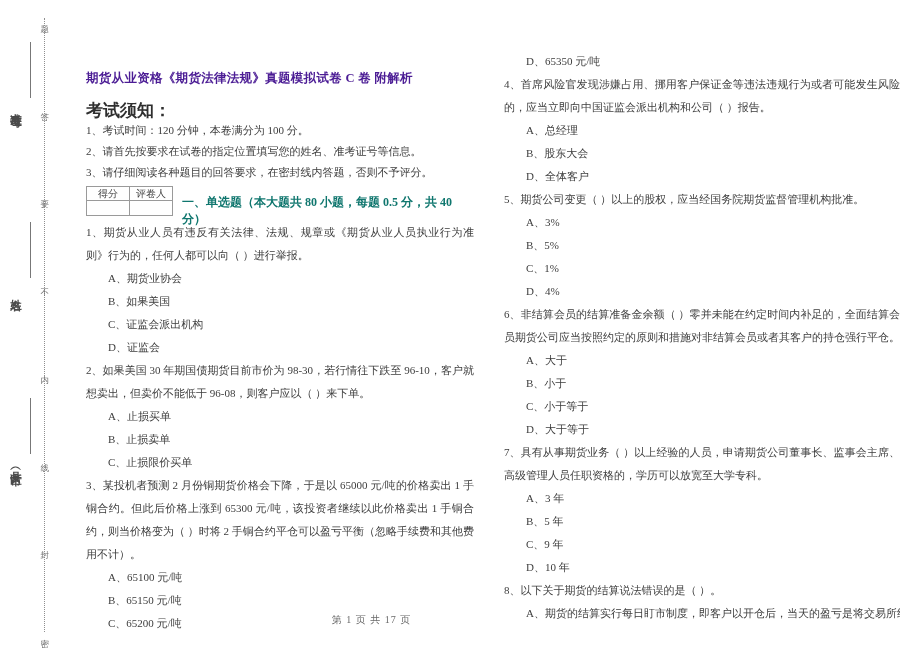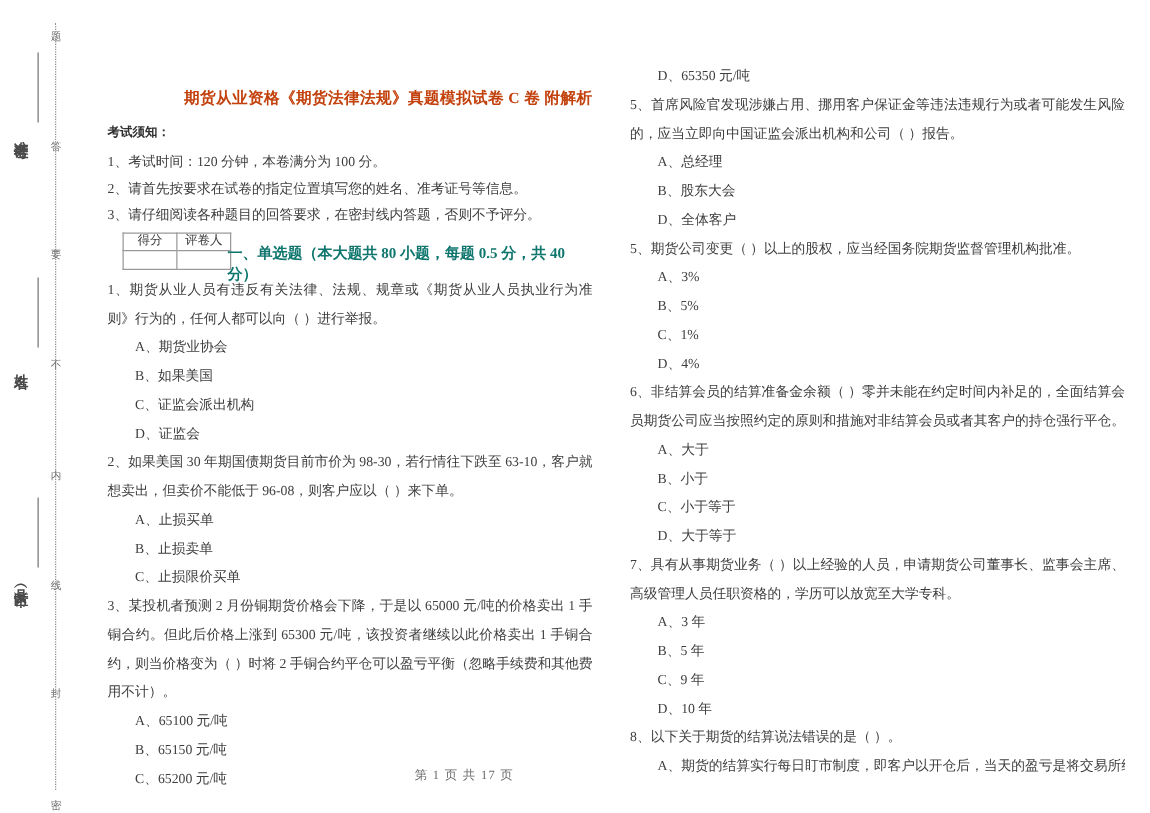--- a/index.html
+++ b/index.html
@@ -86,32 +86,32 @@
     height: 650px;
   }
   .col-left  { left: 86px;  width: 388px; }
   .col-right { left: 488px; width: 396px; }
 
   .doc-title {
     position: absolute;
     top: 70px;
     left: 0;
     width: 388px;
-    text-align: right;
+    text-align: left;
     font-size: 12.5px;
     font-weight: bold;
-    color: #c2410c;
+    color: #4c1d95;
     letter-spacing: 0.3px;
   }
 
   .notice-head {
     position: absolute;
     top: 99px;
     left: 0;
-    font-size: 10px;
+    font-size: 17px;
     font-weight: bold;
     color: #2f2f2f;
   }
 
   .notice-list {
     position: absolute;
     top: 120px;
     left: 0;
     width: 388px;
   }
@@ -124,24 +124,23 @@
   
   .score-row {
     position: absolute;
     top: 186px;
     left: 0;
     width: 388px;
     height: 30px;
   }
   .score-box {
     position: absolute;
-    left: 12px;
+    left: 0;
     top: 0;
     border-collapse: collapse;
-    font-family: Liberation Mono, monospace;
   }
   .score-box td {
     border: 1px solid #9a9a9a;
     width: 42px;
     height: 13px;
     text-align: center;
     font-size: 10px;
     color: #3d3d3d;
     padding: 0;
     line-height: 13px;
@@ -265,21 +264,21 @@
 
       <div>
         <div class="q-stem">1、期货从业人员有违反有关法律、法规、规章或《期货从业人员执业行为准则》行为的，任何人都可以向（    ）进行举报。</div>
         <div class="q-opt">A、期货业协会</div>
         <div class="q-opt">B、如果美国</div>
         <div class="q-opt">C、证监会派出机构</div>
         <div class="q-opt">D、证监会</div>
       </div>
 
       <div>
-        <div class="q-stem">2、如果美国 30 年期国债期货目前市价为 98-30，若行情往下跌至 63-10，客户就想卖出，但卖价不能低于 96-08，则客户应以（    ）来下单。</div>
+        <div class="q-stem">2、如果美国 30 年期国债期货目前市价为 98-30，若行情往下跌至 96-10，客户就想卖出，但卖价不能低于 96-08，则客户应以（    ）来下单。</div>
         <div class="q-opt">A、止损买单</div>
         <div class="q-opt">B、止损卖单</div>
         <div class="q-opt">C、止损限价买单</div>
       </div>
 
       <div>
         <div class="q-stem">3、某投机者预测 2 月份铜期货价格会下降，于是以 65000 元/吨的价格卖出 1 手铜合约。但此后价格上涨到 65300 元/吨，该投资者继续以此价格卖出 1 手铜合约，则当价格变为（    ）时将 2 手铜合约平仓可以盈亏平衡（忽略手续费和其他费用不计）。</div>
         <div class="q-opt">A、65100 元/吨</div>
         <div class="q-opt">B、65150 元/吨</div>
         <div class="q-opt">C、65200 元/吨</div>
@@ -288,21 +287,21 @@
   </div>
 
   <div class="col col-right">
     <div class="qlist-right">
 
       <div>
         <div class="q-opt">D、65350 元/吨</div>
       </div>
 
       <div>
-        <div class="q-stem">5、首席风险官发现涉嫌占用、挪用客户保证金等违法违规行为或者可能发生风险的，应当立即向中国证监会派出机构和公司（    ）报告。</div>
+        <div class="q-stem">4、首席风险官发现涉嫌占用、挪用客户保证金等违法违规行为或者可能发生风险的，应当立即向中国证监会派出机构和公司（    ）报告。</div>
         <div class="q-opt">A、总经理</div>
         <div class="q-opt">B、股东大会</div>
         <div class="q-opt">D、全体客户</div>
       </div>
 
       <div>
         <div class="q-stem">5、期货公司变更（    ）以上的股权，应当经国务院期货监督管理机构批准。</div>
         <div class="q-opt">A、3%</div>
         <div class="q-opt">B、5%</div>
         <div class="q-opt">C、1%</div>

